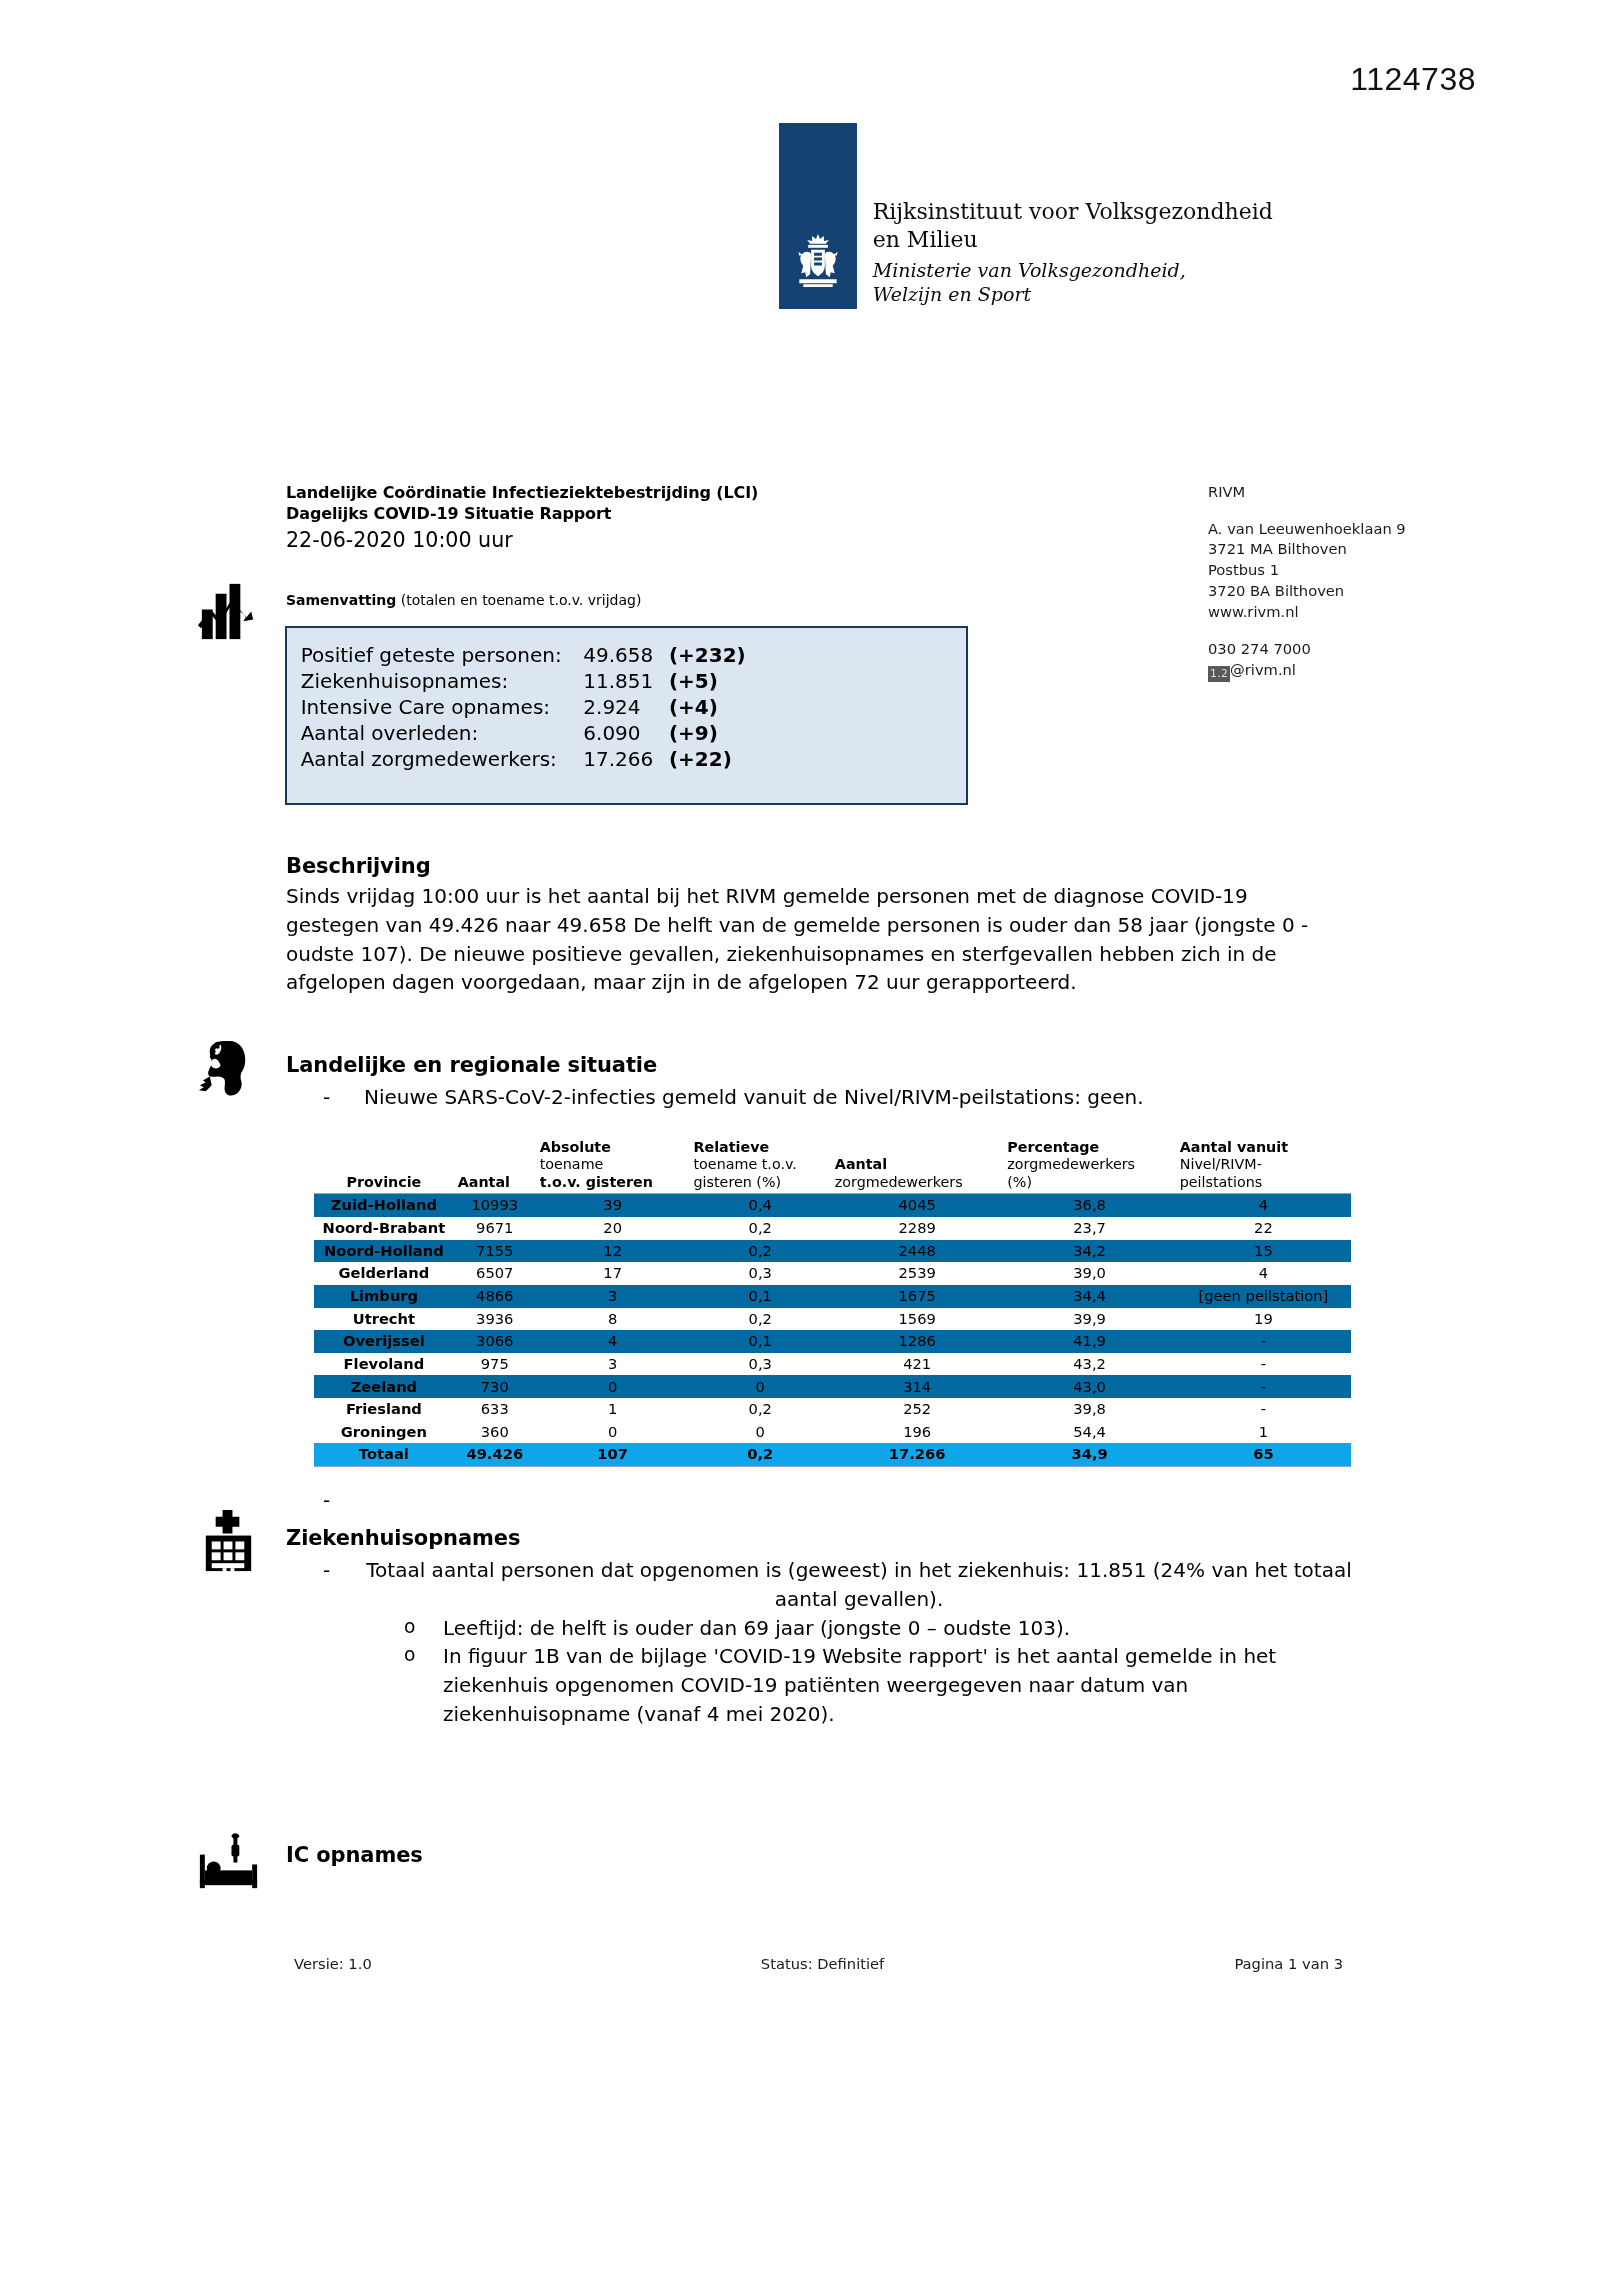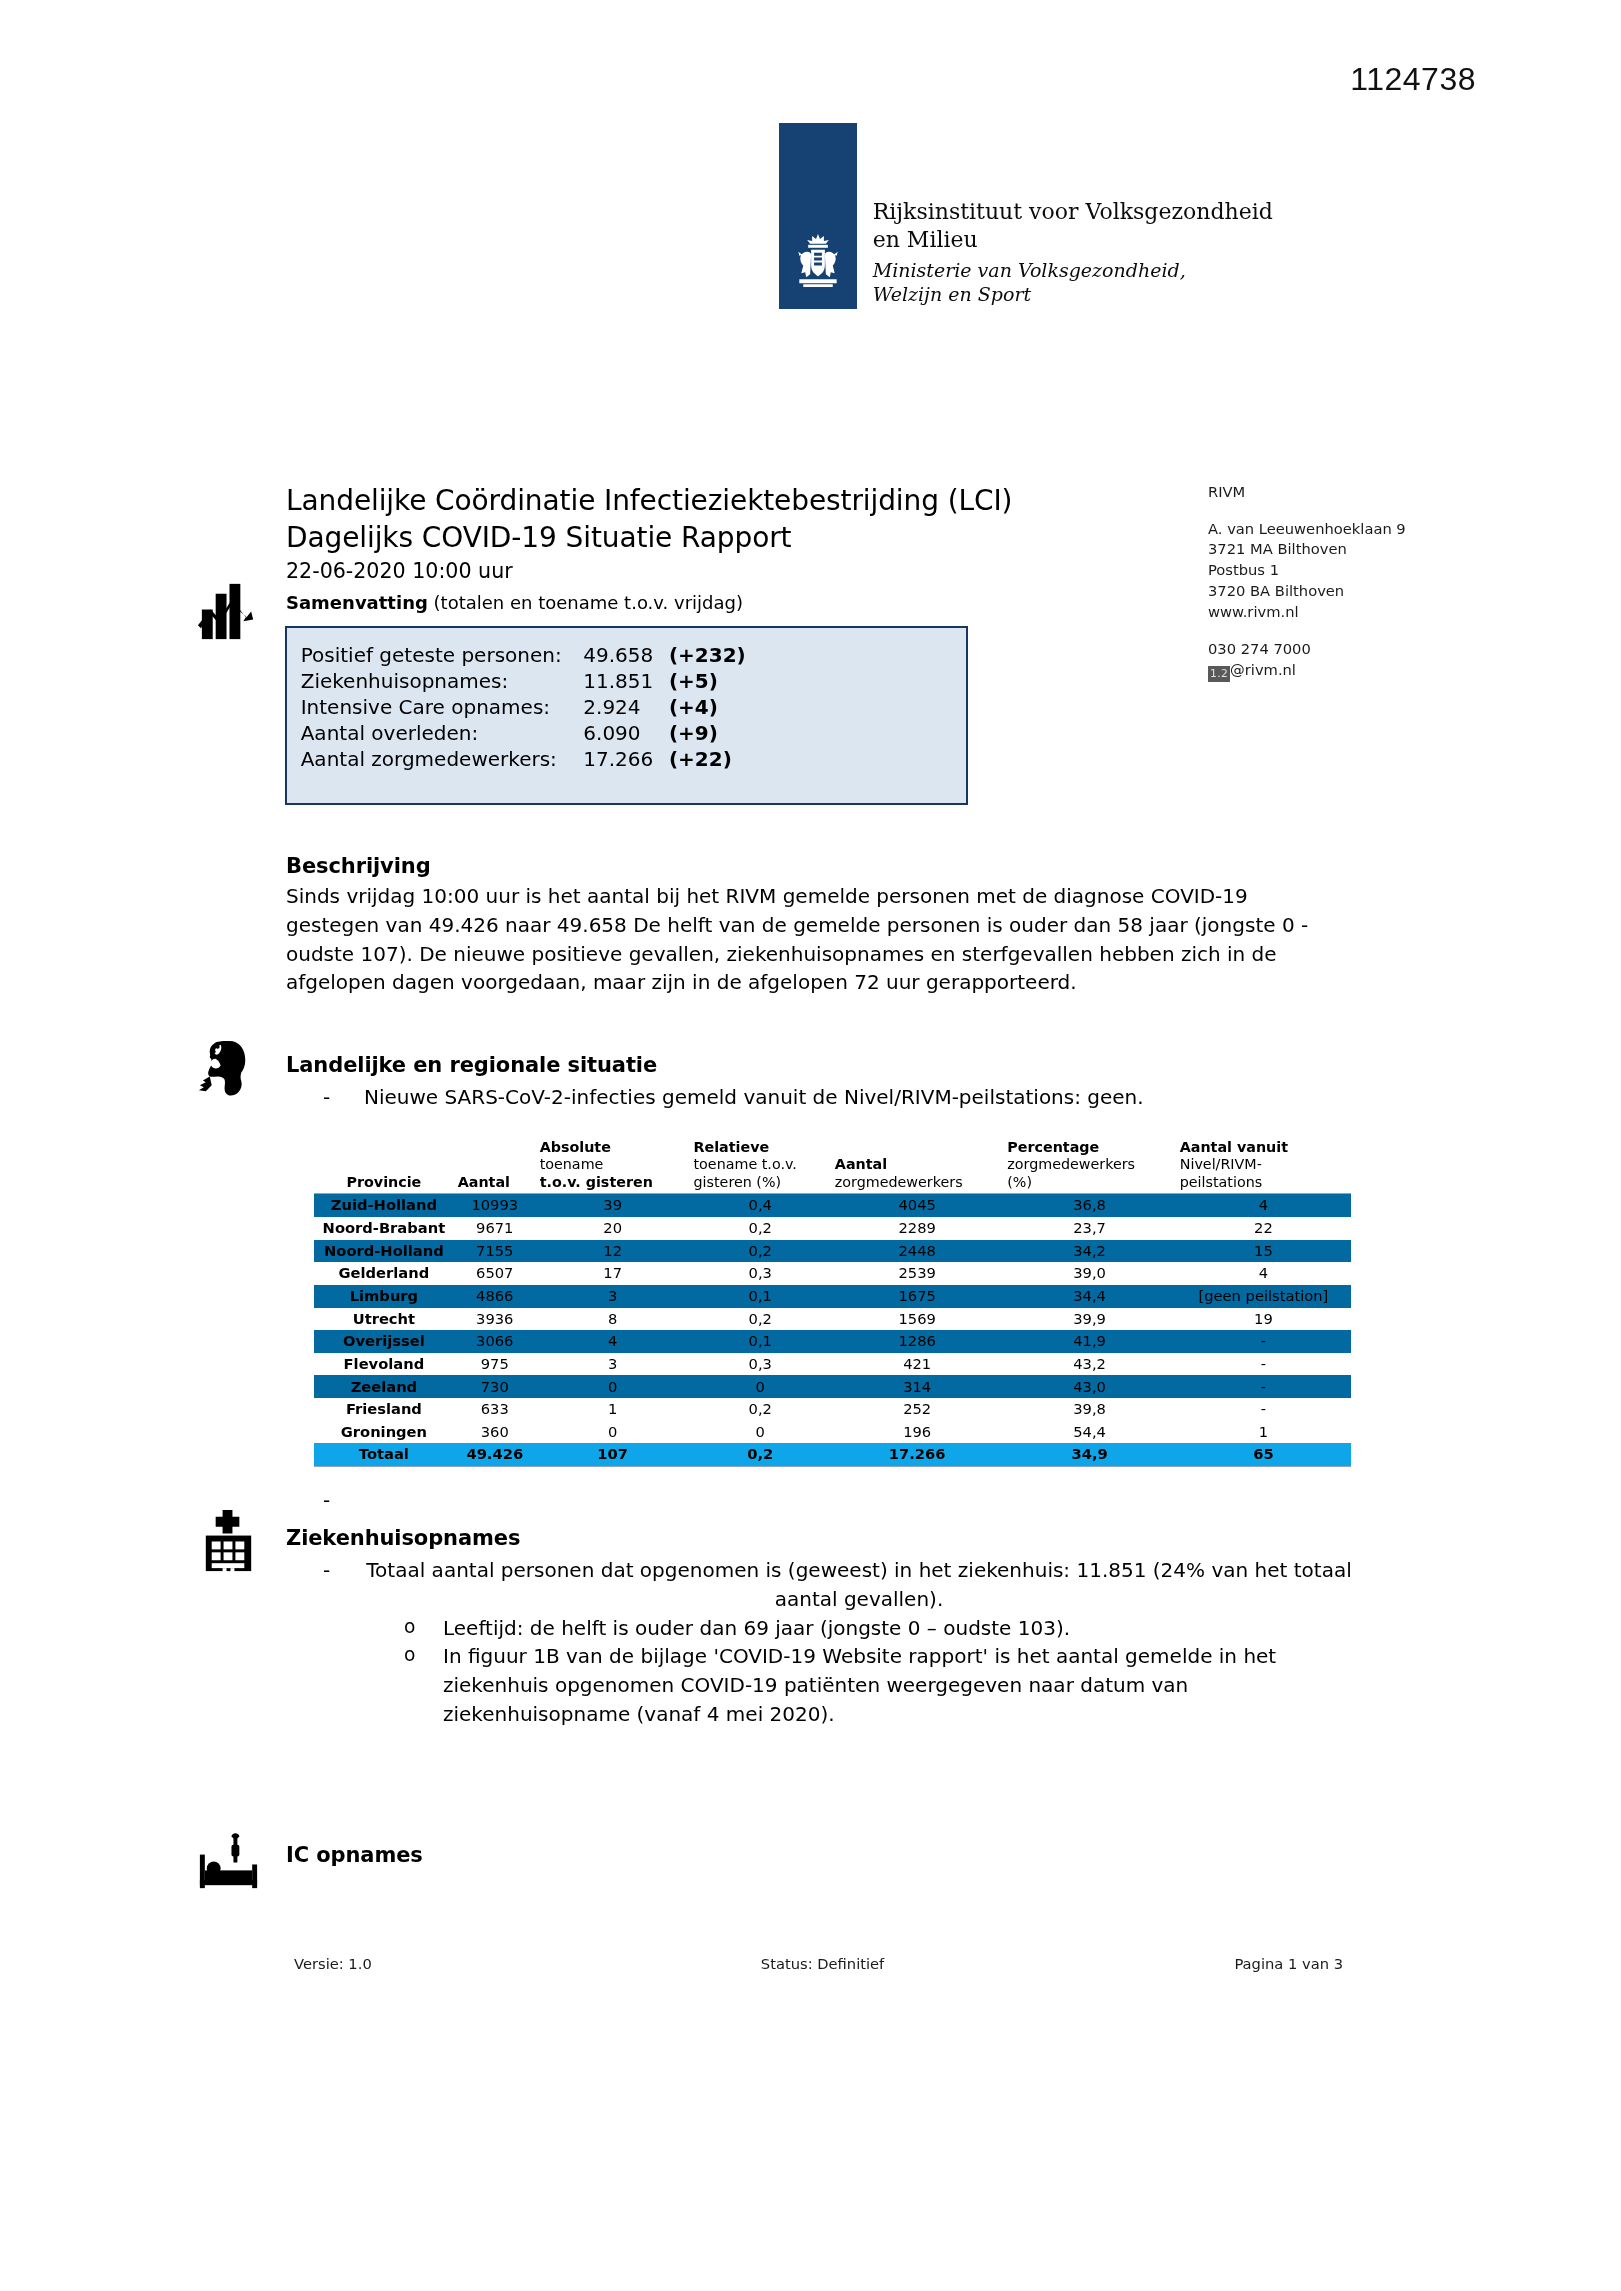--- a/index.html
+++ b/index.html
@@ -78,22 +78,22 @@
   
   .title-block {
     position: absolute;
     left: 286px;
     top: 482px;
     width: 745px;
     font-family: "DejaVu Sans", sans-serif;
   }
   .title-block .t1,
   .title-block .t2 {
-    font-weight: normal;
-    font-size: 28px;
+    font-weight: bold;
+    font-size: 16px;
     line-height: 1.33;
     letter-spacing: -0.1px;
   }
   .title-block .t3 {
     font-size: 20.6px;
     line-height: 1.36;
     margin-top: 1px;
   }
 
   
@@ -137,21 +137,21 @@
     font-weight: bold;
     font-size: 21px;
     letter-spacing: -0.1px;
   }
 
   
   .samenvatting-head {
     position: absolute;
     left: 286px;
     top: 592px;
-    font-size: 18px;
+    font-size: 14px;
   }
   .samenvatting-head b { font-weight: bold; }
   .samenvatting-head span { font-weight: normal; }
 
   .summary-box {
     position: absolute;
     left: 285px;
     top: 626px;
     width: 683px;
     height: 179px;

